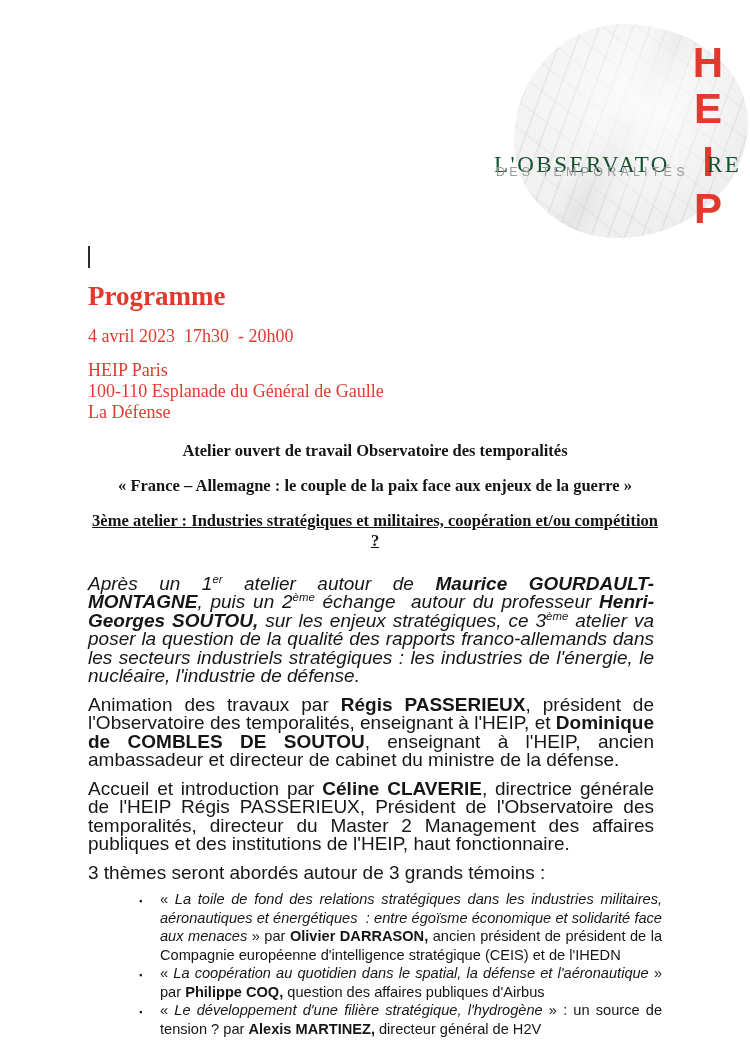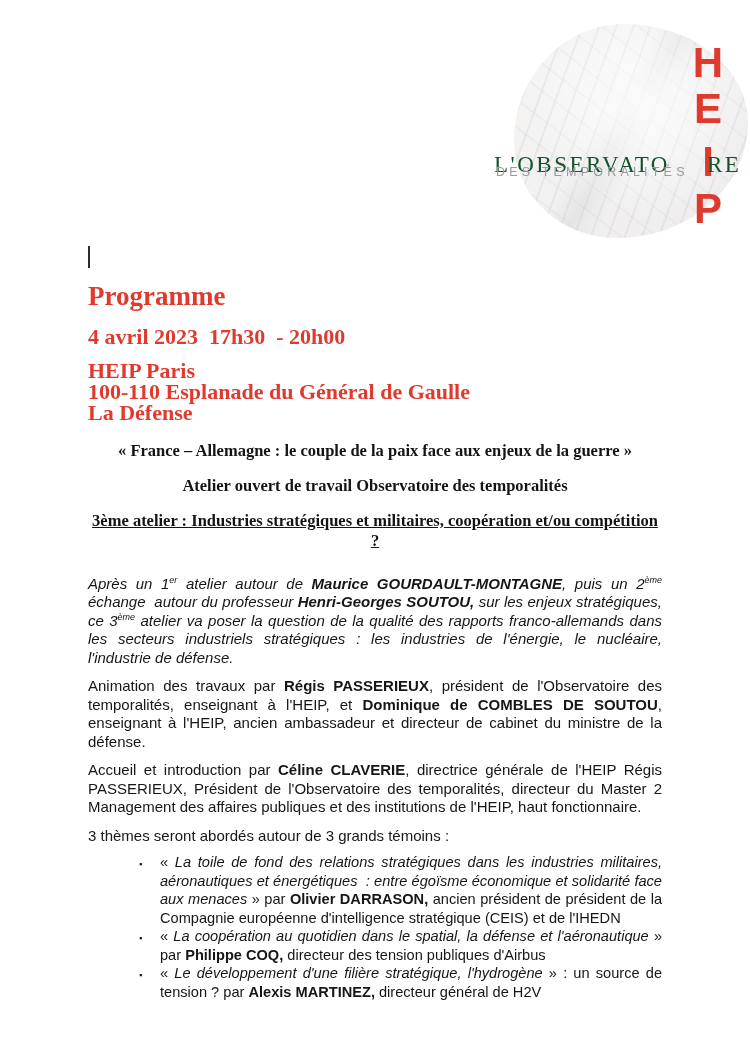--- a/index.html
+++ b/index.html
@@ -25,28 +25,28 @@
         font-size:23px;letter-spacing:2.5px;color:#14532d;white-space:nowrap;}
   .obs-p1{left:24px}.obs-p2{left:237px}
   .obs-sub{position:absolute;left:26px;top:165px;font-size:12.5px;letter-spacing:4.2px;
         color:#9a9a9a;white-space:nowrap;}
 
   
   .content{position:absolute;left:88px;top:246px;width:574px;}
   .cursor{width:2px;height:22px;background:#2b2b2b;margin:0 0 14px 0;}
   .title{font-family:"Liberation Serif",serif;font-weight:bold;font-size:27px;
         color:var(--red);margin:0 0 14px 0;line-height:1.1;}
-  .redline{font-family:"Liberation Serif",serif;font-weight:bold;font-size:22px;
+  .redline{font-family:"Liberation Serif",serif;font-weight:normal;font-size:18px;
         color:var(--red);margin:0;line-height:21px;}
   .dateline{margin-bottom:13px;}
   .venue{margin-bottom:18px;}
   .chead{font-family:"Liberation Serif",serif;font-weight:bold;font-size:16.5px;
         color:#141414;text-align:center;margin:0 0 15px 0;line-height:20px;}
   .chead.u{text-decoration:underline;margin-bottom:24px;}
-  .bodyp{font-size:15px;line-height:18.5px;text-align:justify;margin:0 0 10px 0;}
+  .bodyp{font-size:19px;line-height:18.5px;text-align:justify;margin:0 8px 10px 0;}
   .themes{text-align:left;margin-bottom:8px;}
   .blist{list-style:none;margin:0;padding:0 0 0 49px;}
   .blist li{position:relative;padding-left:23px;text-align:justify;
         font-size:14.6px;line-height:18.5px;margin:0;}
   .marker{position:absolute;left:2px;top:2px;font-size:9px;color:#111;}
   .b{font-weight:bold;}
   .i{font-style:italic;}
   sup{font-size:60%;line-height:0;vertical-align:super;}
 </style>
 </head>
@@ -71,38 +71,38 @@
     <h1 class="title">Programme</h1>
 
     <p class="redline dateline">4 avril 2023 &nbsp;17h30 &nbsp;- 20h00</p>
 
     <div class="venue">
       <p class="redline">HEIP Paris</p>
       <p class="redline">100-110 Esplanade du Général de Gaulle</p>
       <p class="redline">La Défense</p>
     </div>
 
+    <h2 class="chead">Atelier ouvert de travail Observatoire des temporalités</h2>
     <h2 class="chead">« France – Allemagne : le couple de la paix face aux enjeux de la guerre »</h2>
-    <h2 class="chead">Atelier ouvert de travail Observatoire des temporalités</h2>
     <h2 class="chead u">3ème atelier : Industries stratégiques et militaires, coopération et/ou compétition ?</h2>
 
     <p class="bodyp"><span class="i">Après un 1</span><sup class="i">er</sup><span class="i"> atelier autour de </span><span class="b i">Maurice GOURDAULT-MONTAGNE</span><span class="i">, puis un 2</span><sup class="i">ème</sup><span class="i"> échange &nbsp;autour du professeur </span><span class="b i">Henri-Georges SOUTOU,</span><span class="i"> sur les enjeux stratégiques, ce 3</span><sup class="i">ème</sup><span class="i"> atelier va poser la question de la qualité des rapports franco-allemands dans les secteurs industriels stratégiques : les industries de l'énergie, le nucléaire, l'industrie de défense.</span></p>
     <p class="bodyp"><span>Animation des travaux par </span><span class="b">Régis PASSERIEUX</span><span>, président de l'Observatoire des temporalités, enseignant à l'HEIP, et </span><span class="b">Dominique de COMBLES DE SOUTOU</span><span>, enseignant à l'HEIP, ancien ambassadeur et directeur de cabinet du ministre de la défense.</span></p>
     <p class="bodyp"><span>Accueil et introduction par </span><span class="b">Céline CLAVERIE</span><span>, directrice générale de l'HEIP Régis PASSERIEUX, Président de l'Observatoire des temporalités, directeur du Master 2 Management des affaires publiques et des institutions de l'HEIP, haut fonctionnaire.</span></p>
 
     <p class="bodyp themes">3 thèmes seront abordés autour de 3 grands témoins :</p>
 
     <ul class="blist">
       <li>
         <span class="marker">▪</span>
         <span><span>« </span><span class="i">La toile de fond des relations stratégiques dans les industries militaires, aéronautiques et énergétiques &nbsp;: entre égoïsme économique et solidarité face aux menaces</span><span> » par </span><span class="b">Olivier DARRASON,</span><span> ancien président de président de la Compagnie européenne d'intelligence stratégique (CEIS) et de l'IHEDN</span></span>
       </li>
       <li>
         <span class="marker">▪</span>
-        <span><span>« </span><span class="i">La coopération au quotidien dans le spatial, la défense et l'aéronautique</span><span> » par </span><span class="b">Philippe COQ,</span><span> directeur des tension publiques d'Airbus</span></span>
+        <span><span>« </span><span class="i">La coopération au quotidien dans le spatial, la défense et l'aéronautique</span><span> » par </span><span class="b">Philippe COQ,</span><span> question des affaires publiques d'Airbus</span></span>
       </li>
       <li>
         <span class="marker">▪</span>
         <span><span>« </span><span class="i">Le développement d'une filière stratégique, l'hydrogène</span><span> » : un source de tension ? par </span><span class="b">Alexis MARTINEZ,</span><span> directeur général de H2V</span></span>
       </li>
     </ul>
   </div>
 </div>
 
 </body></html>

